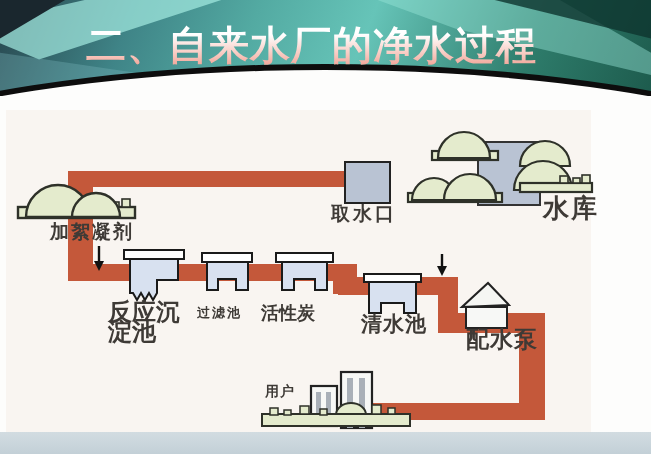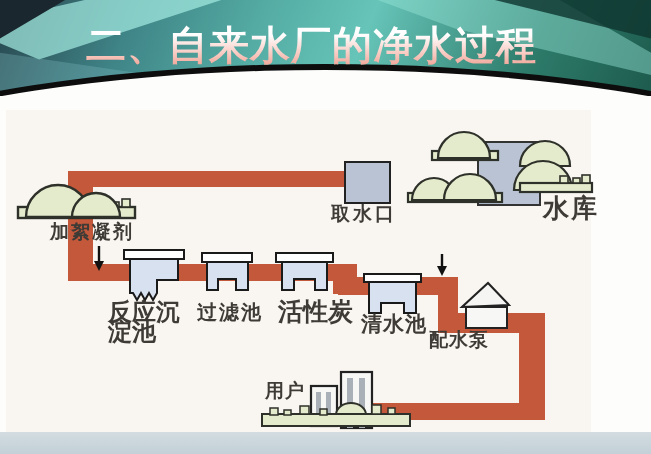--- a/index.html
+++ b/index.html
@@ -34,25 +34,25 @@
   .footer-band{position:absolute;left:0;top:432px;width:651px;height:22px;
     background:linear-gradient(180deg,#d2dce1 0%,#c3d0d7 100%);z-index:1;}
   
   .lbl{position:absolute;color:#3e3a36;font-weight:bold;font-size:18px;z-index:4;
     line-height:20px;white-space:nowrap;}
   .lbl-flocculant{left:50px;top:223px;letter-spacing:2px;font-size:19px;}
   .lbl-intake{left:331px;top:205px;letter-spacing:3px;font-size:19px;}
   .lbl-reservoir{left:543px;top:200px;letter-spacing:2px;font-size:26px;}
   .lbl-dosing{left:400px;top:230px;letter-spacing:1px;font-size:18px;}
   .lbl-sedimentation{left:108px;top:304px;width:95px;text-align:left;font-size:24px;}
-  .lbl-filter{left:197px;top:304px;letter-spacing:2px;font-size:20px;}
-  .lbl-carbon{left:261px;top:304px;width:92px;text-align:right;font-size:25px;}
+  .lbl-filter{left:197px;top:304px;letter-spacing:2px;font-size:13px;}
+  .lbl-carbon{left:261px;top:304px;width:92px;text-align:left;font-size:18px;}
   .lbl-clearwater{left:361px;top:316px;letter-spacing:1px;font-size:21px;}
-  .lbl-pump{left:429px;top:331px;letter-spacing:1px;font-size:19px;}
-  .lbl-users{left:265px;top:382px;letter-spacing:1px;font-size:19px;}
+  .lbl-pump{left:466px;top:331px;letter-spacing:1px;font-size:23px;}
+  .lbl-users{left:265px;top:382px;letter-spacing:1px;font-size:14px;}
 </style>
 </head>
 <body>
 
 <div class="slide">
 
   <div class="header">
     <div class="hdr-shape hdr-tri-bright2"></div>
     <div class="hdr-shape hdr-tri-bright"></div>
     <div class="hdr-shape hdr-low-left"></div>

